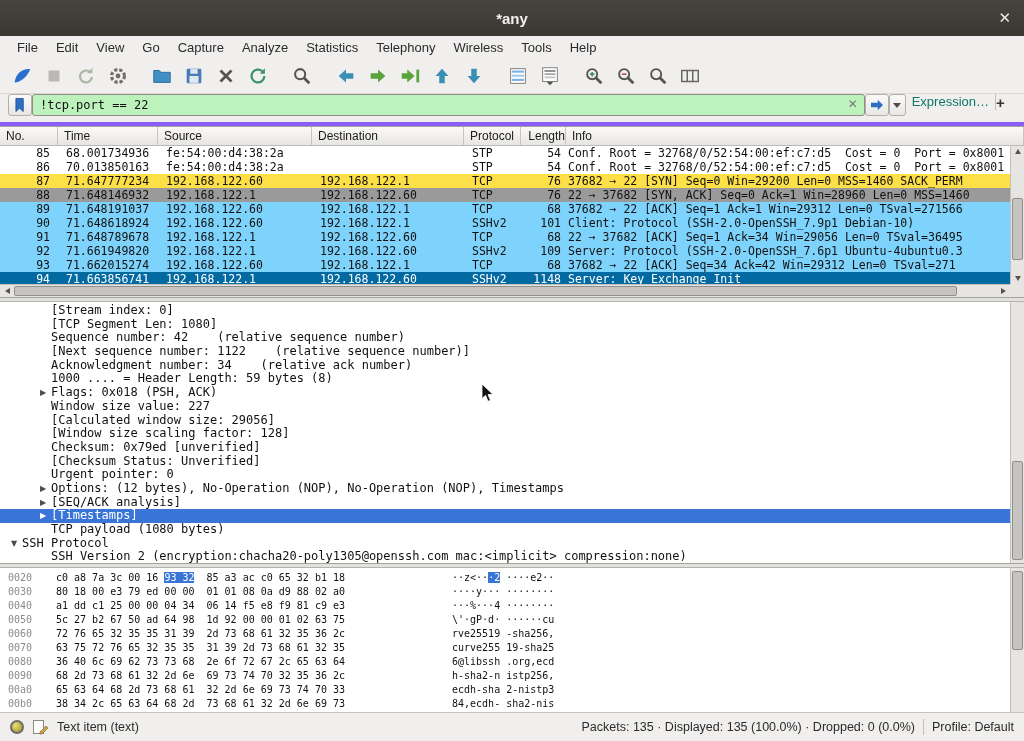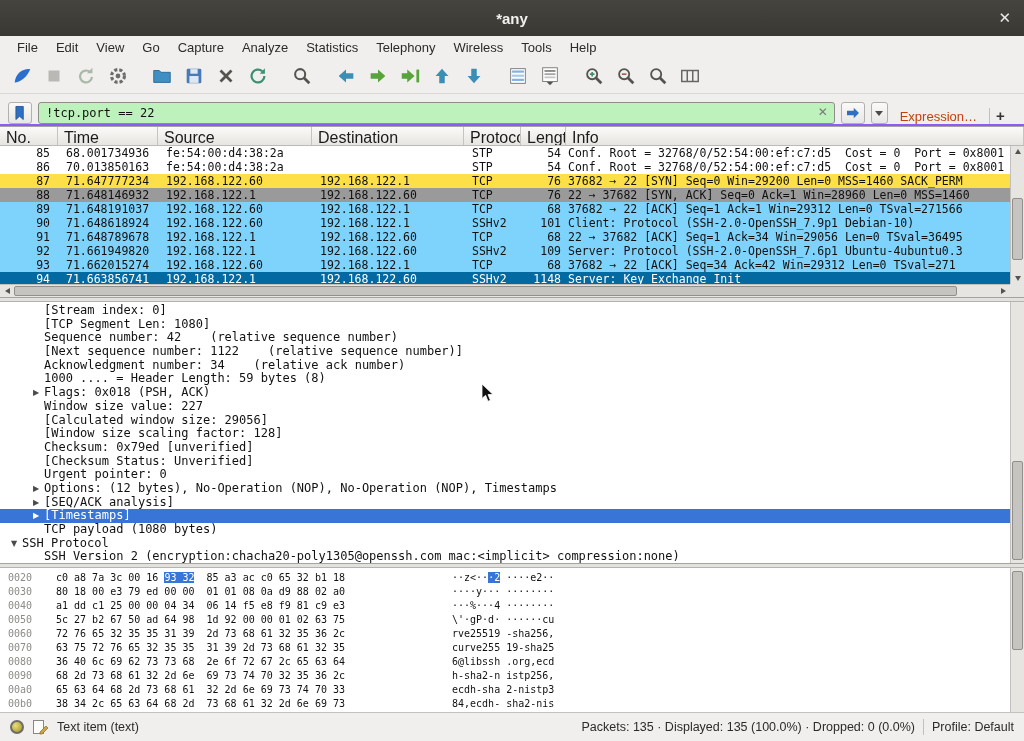--- a/index.html
+++ b/index.html
@@ -12,34 +12,34 @@
 
 .menubar{height:22px;background:#f0efed;display:flex;align-items:center;padding-left:8px;font-size:13px;color:#2b2b2b;flex:none}
 .menu-item{padding:0 9px;height:100%;display:flex;align-items:center}
 
 .toolbar{height:36px;background:#f0efed;display:flex;align-items:center;padding:0 8px;border-bottom:1px solid #dad8d4;flex:none}
 .tb{width:28px;height:28px;display:flex;align-items:center;justify-content:center;margin-right:4px;border-radius:3px}
 .tb svg{width:22px;height:22px}
 .tb.g{margin-left:12px}
 .tb.dis{opacity:.55}
 
-.filterbar{height:32px;background:#f0efed;display:flex;align-items:flex-end;padding:0 8px;border-bottom:2px solid #8b5cf6;gap:6px;flex:none}
+.filterbar{height:32px;background:#f0efed;display:flex;align-items:flex-start;padding:0 8px;border-bottom:4px solid #8b5cf6;flex:none}
 .fbtn{height:22px;min-width:24px;display:flex;align-items:center;justify-content:center;background:linear-gradient(#fbfaf9,#e9e7e4);border:1px solid #b2b0ac;border-radius:3px}
 .fbtn svg{width:18px;height:18px}
 .filter-input-wrap{flex:1;position:relative;height:22px}
 .filter-input{width:100%;height:22px;background:#bdf2bd;border:1px solid #8f8d89;border-radius:3px;font-family:"DejaVu Sans Mono",monospace;font-size:12px;color:#111;padding:0 26px 0 7px;outline:none}
 .filter-clear{position:absolute;right:7px;top:3px;font-size:12px;color:#7a7874}
 .tri-down{width:0;height:0;border-left:4px solid transparent;border-right:4px solid transparent;border-top:5px solid #4c4a47}
 .caret{min-width:17px}
-.expression{font-size:13px;color:#c2410c;padding:0 6px}
+.expression{font-size:13px;color:#0f766e;padding:0 6px}
 .vr{width:1px;height:16px;background:#c2c0bc}
 .plus{font-size:15px;font-weight:bold;color:#333;min-width:20px;background:none;border:none}
 
 .packet-pane{height:172px;position:relative;background:#fff;border-top:1px solid #a5a3a0;border-bottom:1px solid #a5a3a0;flex:none}
-.plheader{height:19px;display:flex;background:linear-gradient(#fbfaf8,#e7e5e1);border-bottom:1px solid #bcbab6;font-size:16px;color:#1b1b1b;overflow:hidden}
+.plheader{height:19px;display:flex;background:linear-gradient(#fbfaf8,#e7e5e1);border-bottom:1px solid #bcbab6;font-size:12px;color:#1b1b1b;overflow:hidden}
 .plheader .hc{border-right:1px solid #c6c4c0;padding:2px 0 0 6px;white-space:nowrap;overflow:hidden;flex:none}
 .plheader .hc.c6{flex:1}
 .plrows{position:absolute;top:19px;left:0;right:14px;bottom:13px;overflow:hidden;font-family:"DejaVu Sans Mono",monospace;font-size:11.5px;color:#111}
 .prow{display:flex;height:14px;line-height:14px;white-space:pre}
 .pcell{overflow:hidden;white-space:pre;flex:none}
 .c0{width:58px;text-align:right;padding-right:8px}
 .c1{width:100px;padding-left:8px}
 .c2{width:154px;padding-left:8px}
 .c3{width:152px;padding-left:8px}
 .c4{width:57px;padding-left:8px}
@@ -68,21 +68,21 @@
 .hthumb{position:absolute;top:1px;bottom:1px;left:0;width:96%;background:#c6c4c0;border:1px solid #918f8b;border-radius:2px}
 .sbcorner{position:absolute;right:0;bottom:0;width:14px;height:13px;background:#e7e5e2}
 
 .splitter{height:4px;background:#e3e1de;border-bottom:1px solid #b5b3af;flex:none}
 
 .details-pane{height:262px;position:relative;background:#fff;border-bottom:1px solid #a5a3a0;font-family:"DejaVu Sans Mono",monospace;font-size:12px;color:#111;overflow:hidden;flex:none}
 .dscroll{position:absolute;inset:2px 14px 0 0;overflow:hidden}
 .dline{height:13.7px;line-height:13.7px;white-space:pre;display:flex}
 .dexp{width:16px;text-align:center;font-size:8px;color:#4a4a4a;flex:none;font-family:"DejaVu Sans",sans-serif;line-height:13.7px}
 .ind1{padding-left:6px}
-.ind2{padding-left:28px}
+.ind2{padding-left:35px}
 .dline.sel{background:#3875d7;color:#fff}
 .dline.sel .dexp{color:#fff}
 
 .hex-pane{flex:1;position:relative;background:#fff;font-family:"DejaVu Sans Mono",monospace;font-size:10px;color:#111;overflow:hidden}
 .hexrows{position:absolute;inset:3px 14px 0 0;overflow:hidden}
 .hline{height:14px;line-height:14px;white-space:pre}
 .hoff{display:inline-block;width:56px;padding-left:8px;color:#8d8b88}
 .hbytes{display:inline-block;width:396px}
 .hl{background:#3875d7;color:#fff}
 

